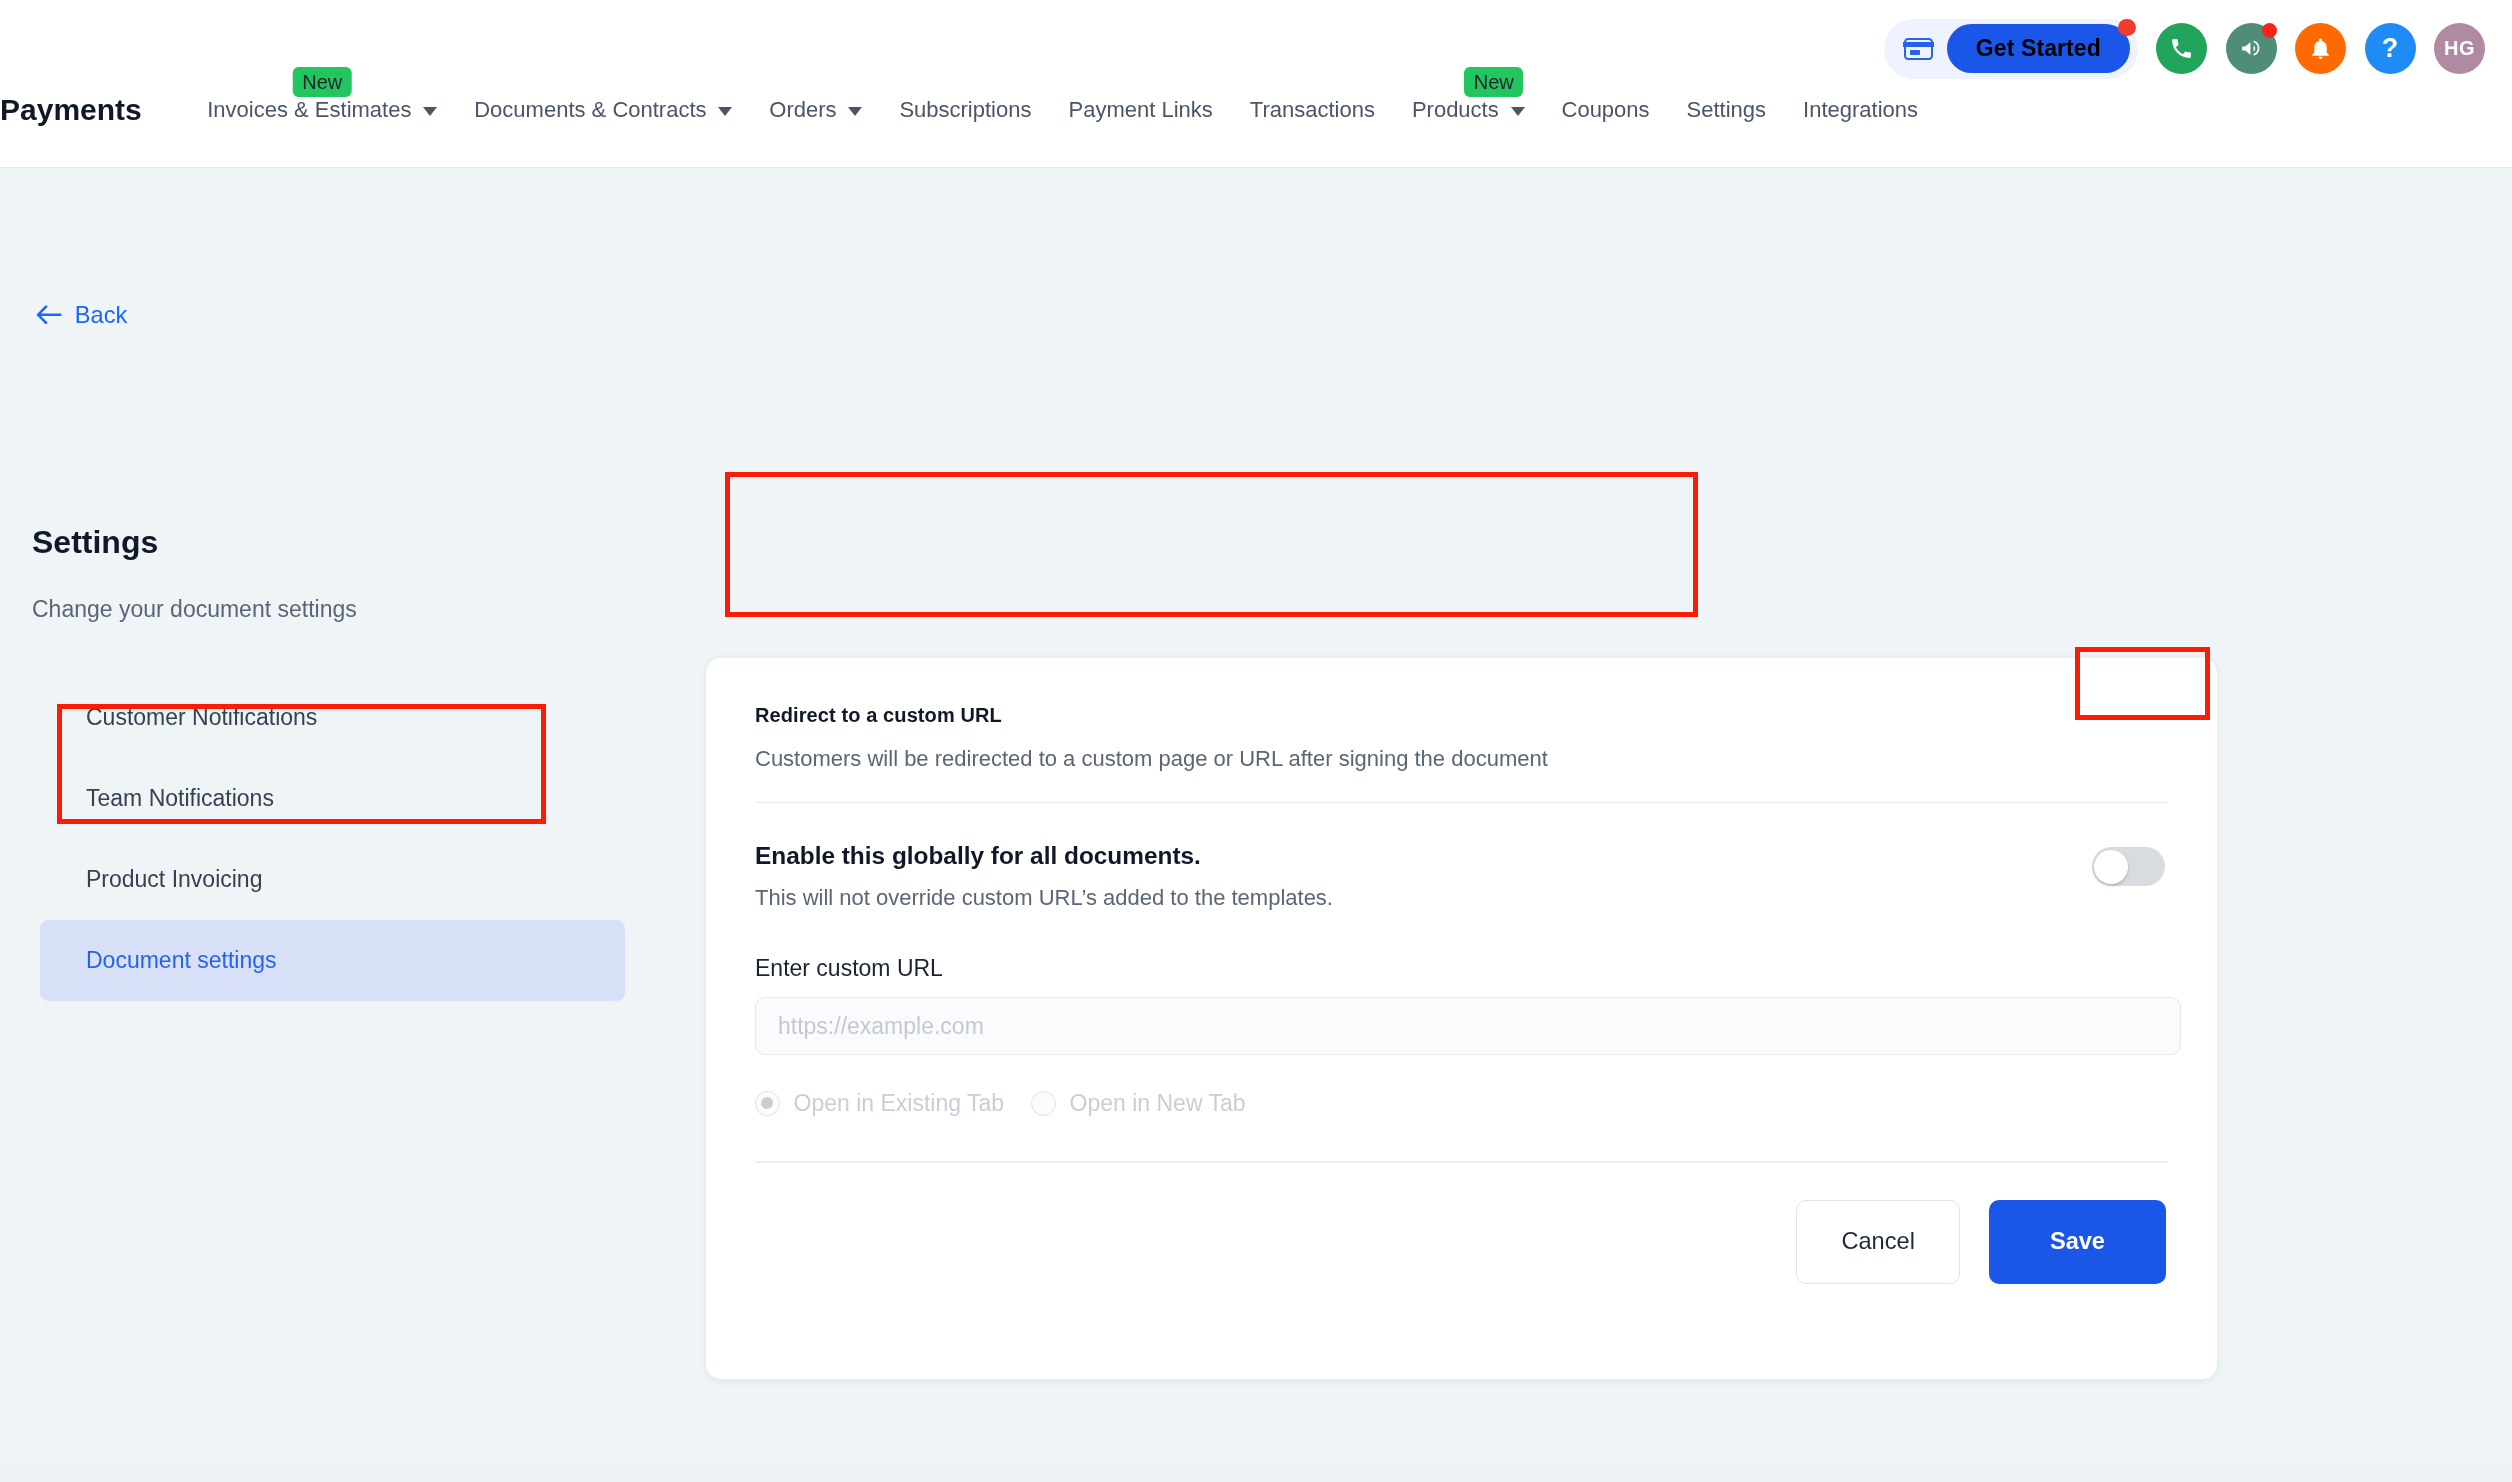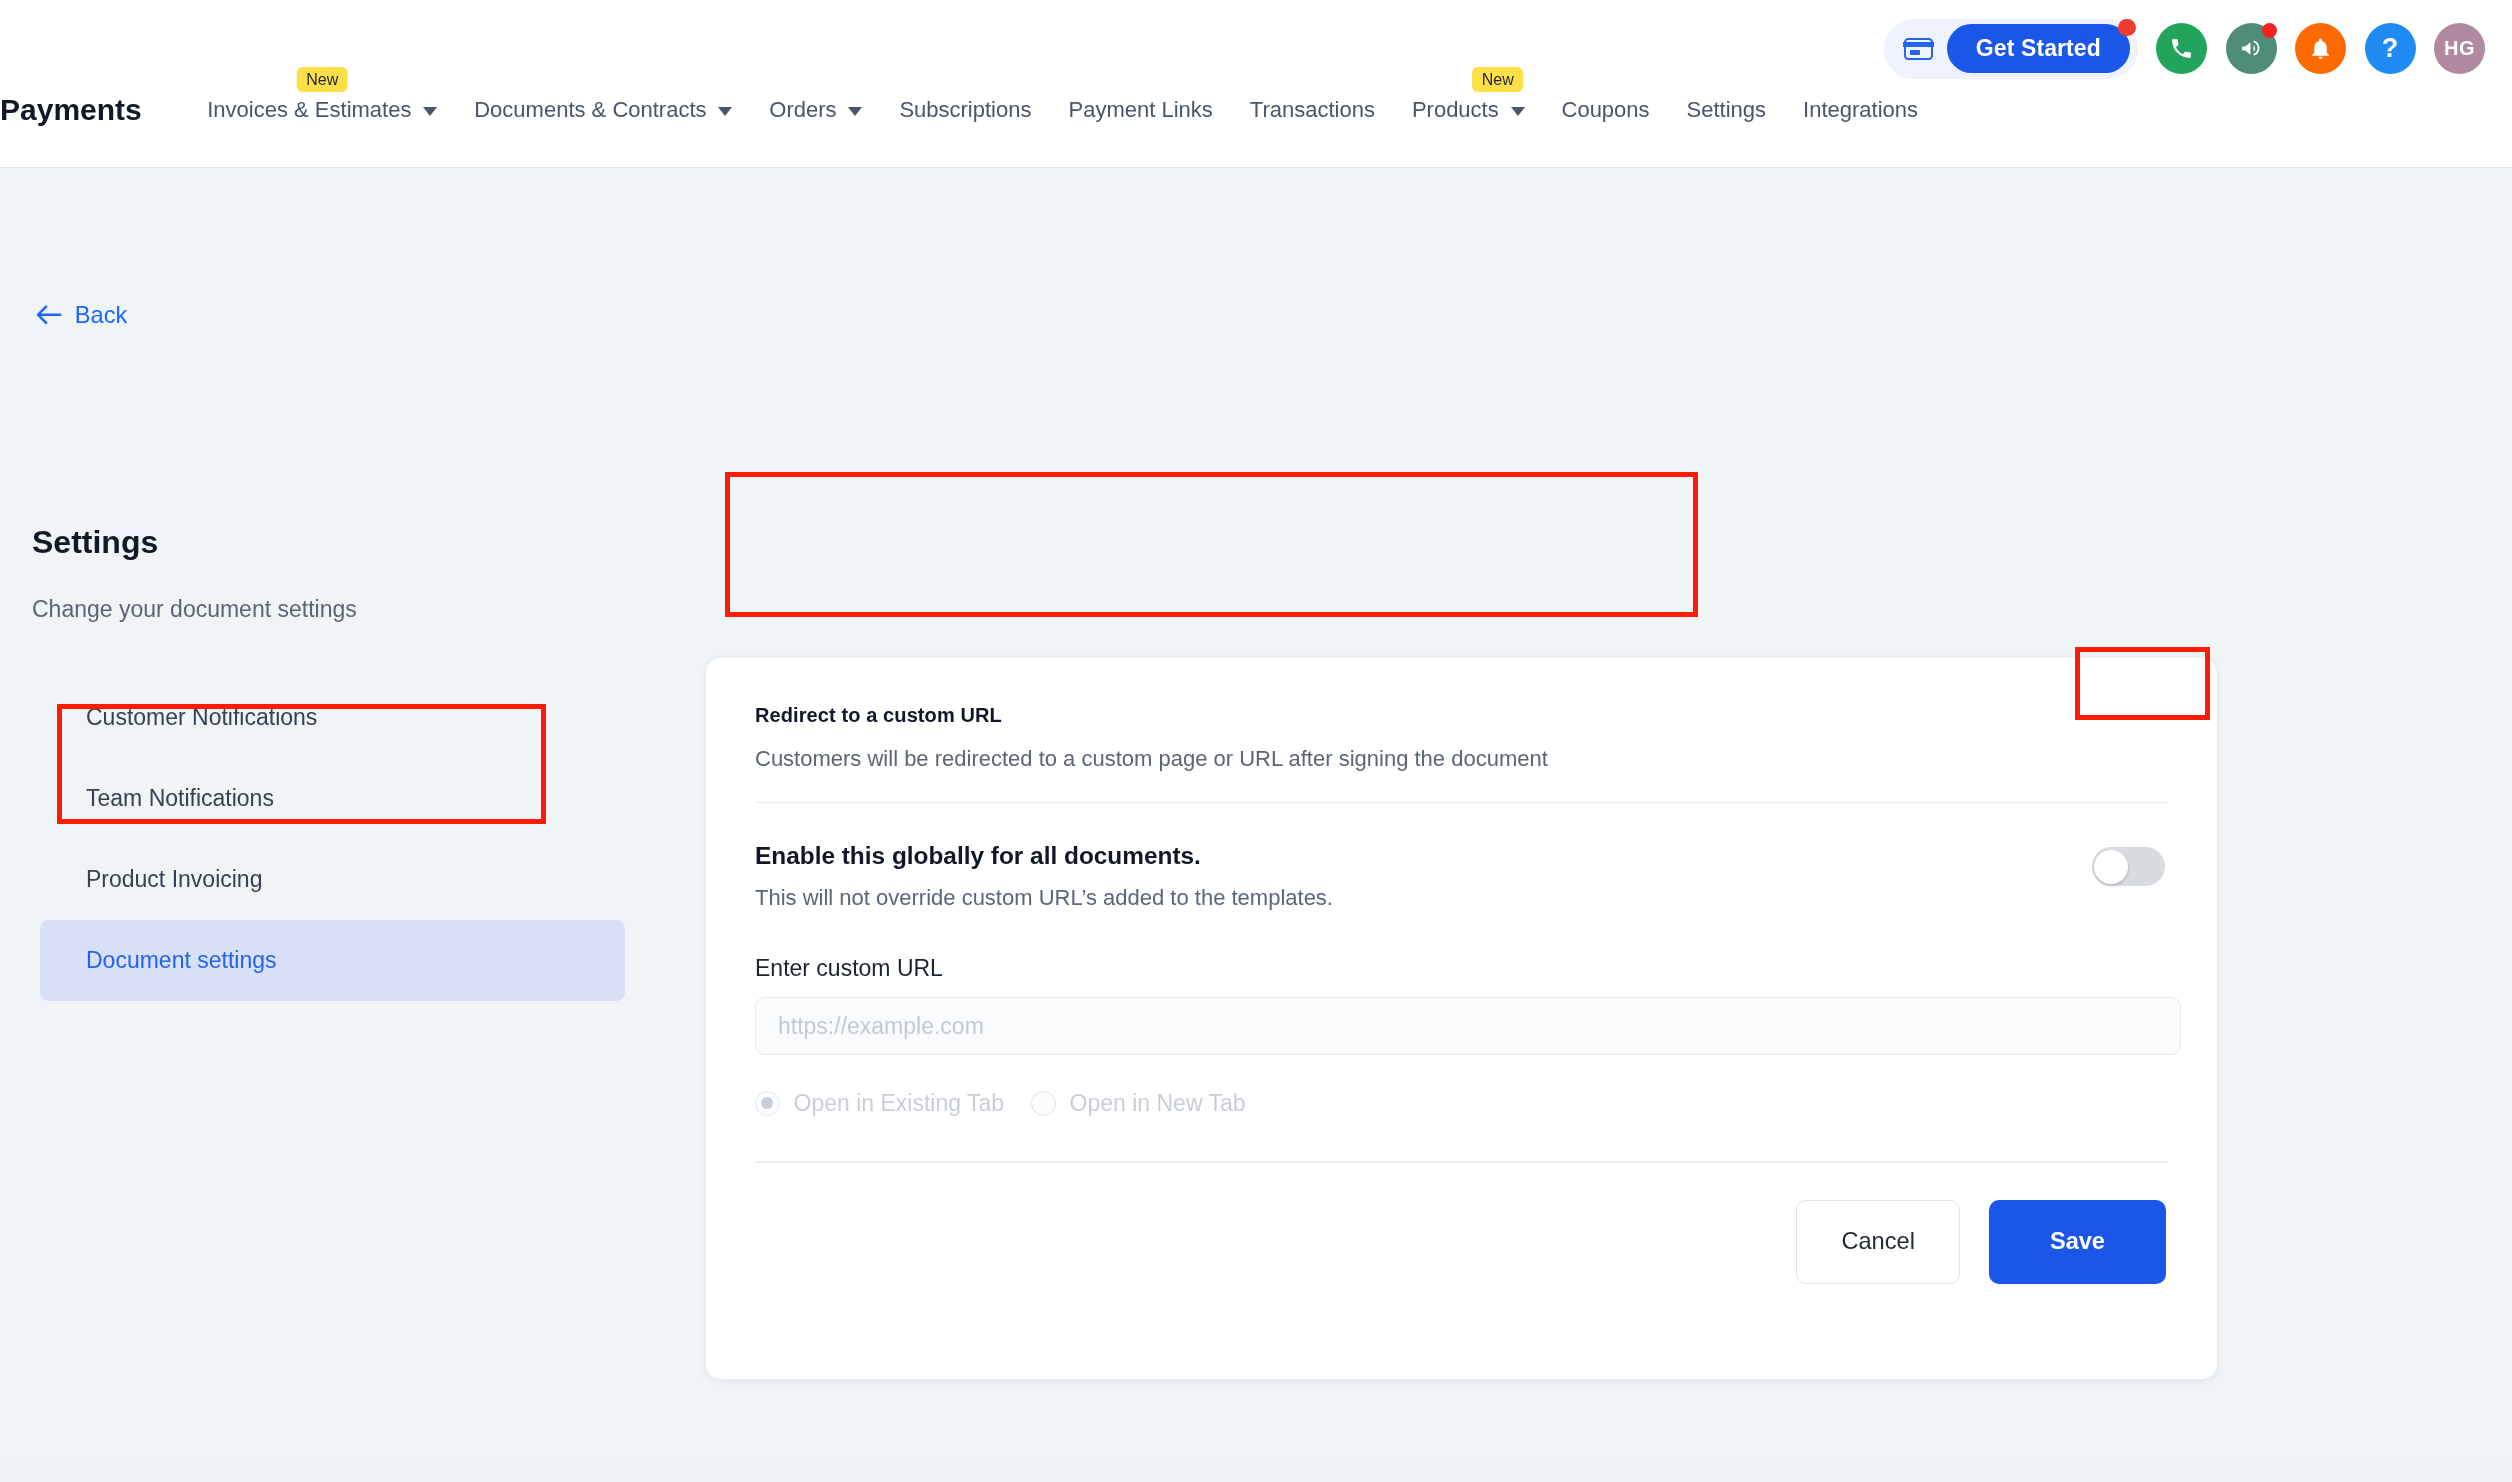--- a/index.html
+++ b/index.html
@@ -49,21 +49,21 @@
     position:absolute; left:-2.9px; right:-2.9px; top: 2.5px;
     height: 4.2px; background:#2563eb;
   }
   .card-icon::after {
     content:"";
     position:absolute; left:3.4px; bottom:3.4px;
     width: 10px; height: 4.2px; background:#2563eb; border-radius:0.8px;
   }
   .getstarted-btn {
     background: #1a56e8;
-    color:#ffffff;
+    color:#000000;
     border: none;
     border-radius: 842px;
     font-size: 23px;
     font-weight: 700;
     font-family: "Liberation Sans", sans-serif;
     padding: 11px 29px;
     cursor: pointer;
     letter-spacing: 0.1px;
   }
   .dot-badge {
@@ -131,23 +131,23 @@
     border-left: 7.6px solid transparent;
     border-right: 7.6px solid transparent;
     border-top: 9.3px solid #4a5568;
     margin-top: 2.5px;
   }
   .new-badge {
     position: absolute;
     top: -30px;
     left: 50%;
     transform: translateX(-50%);
-    background: #fde047;
+    background: #22c55e;
     color: #1f2430;
-    font-size: 16px;
+    font-size: 20px;
     font-weight: 500;
     padding: 2.5px 9.3px;
     border-radius: 5.9px;
     line-height: 1.25;
   }
   .nav-item.badge-right .new-badge { left: auto; right: 20px; transform:none; }
 
   
   .page {
     position: absolute;

